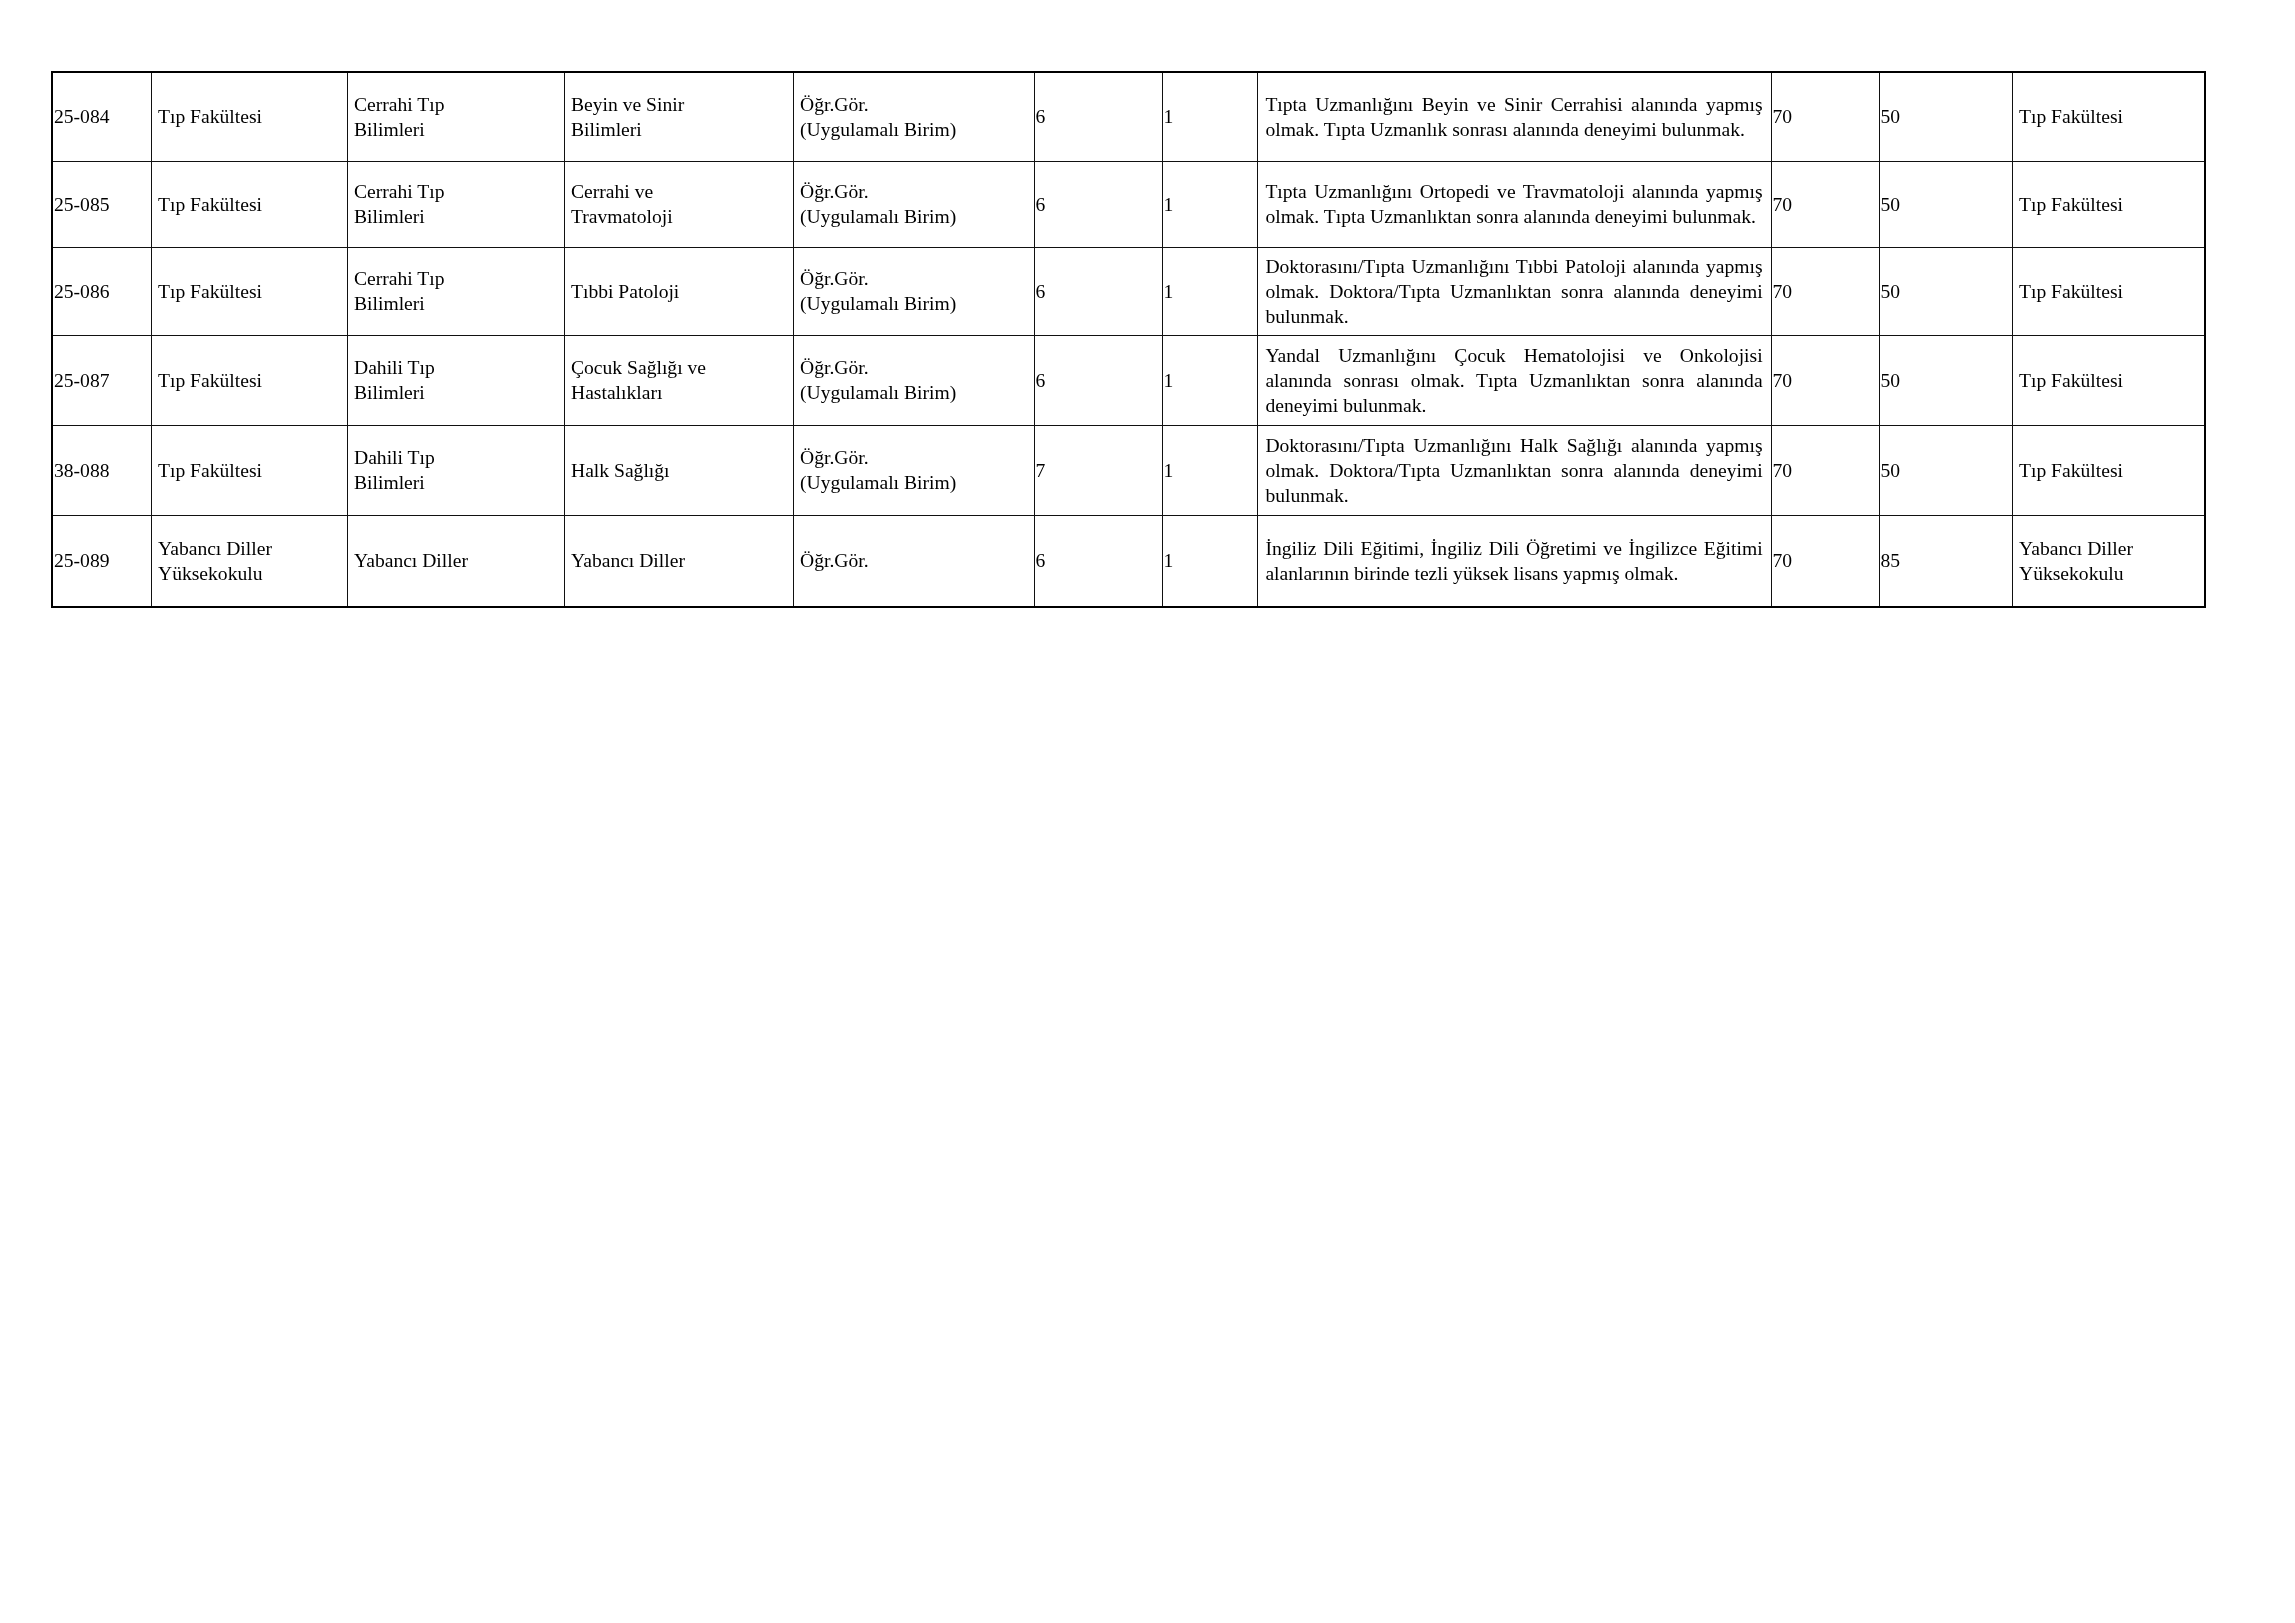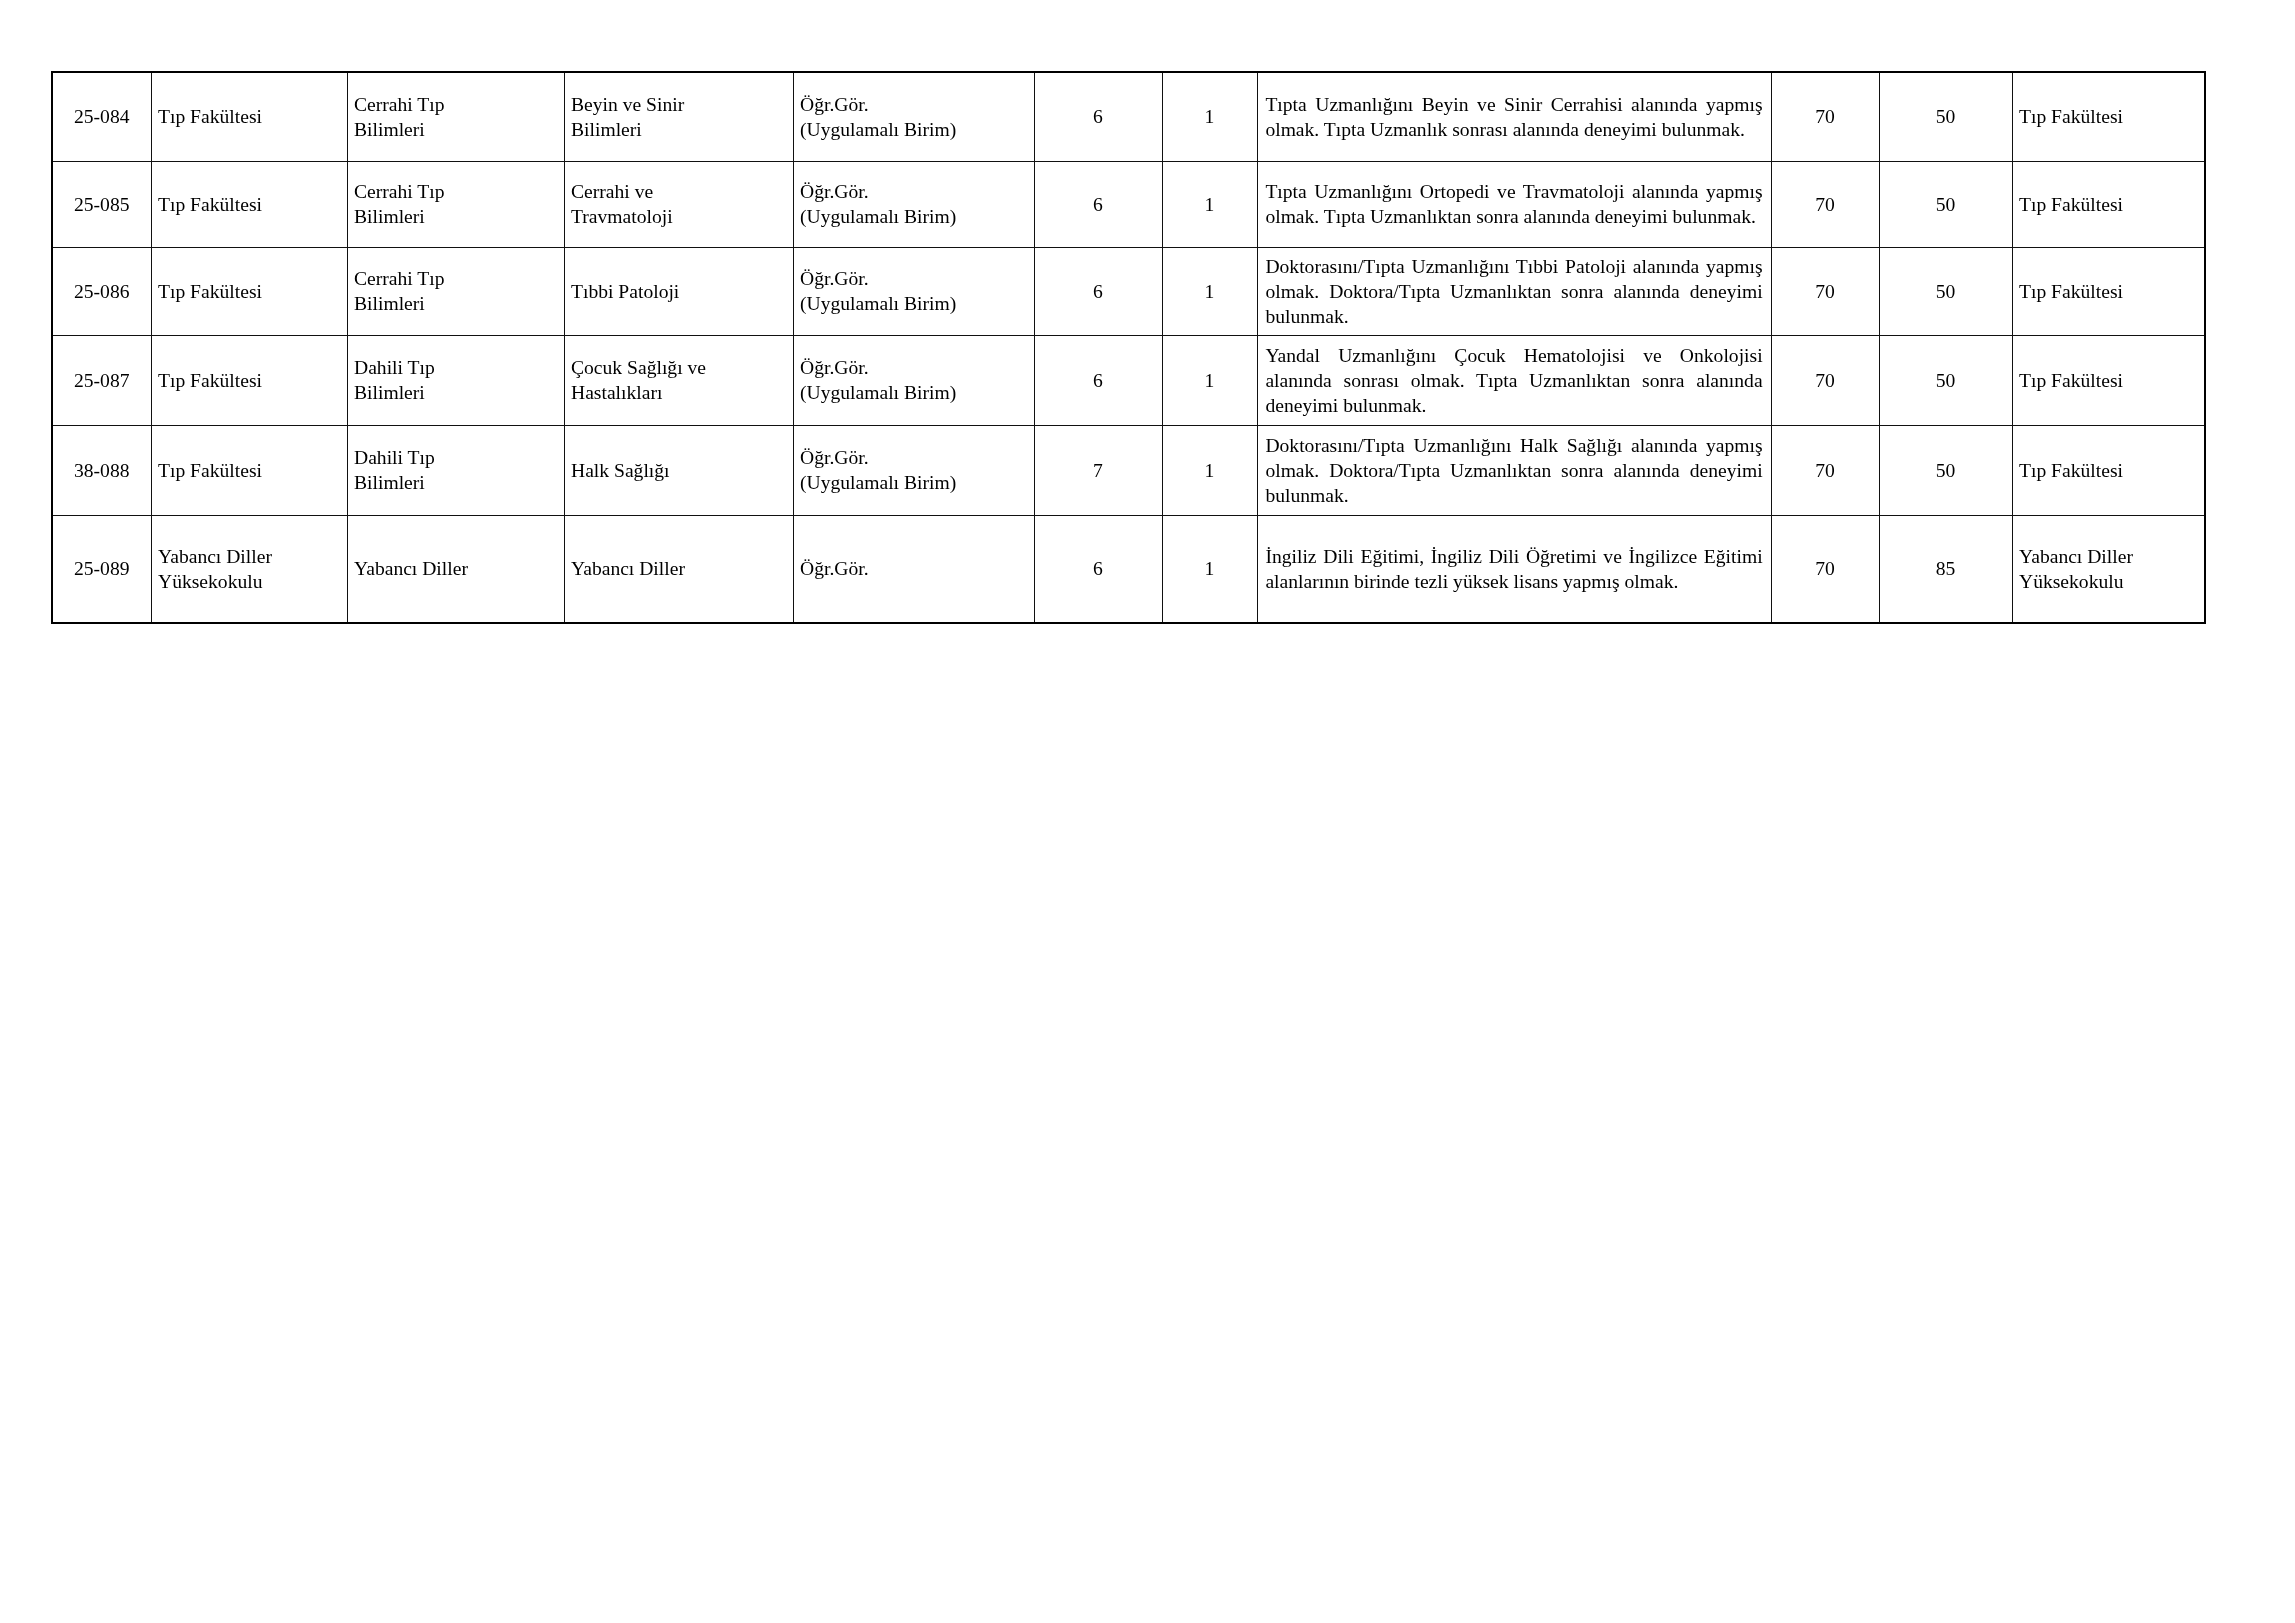--- a/index.html
+++ b/index.html
@@ -28,21 +28,21 @@
     border: 2px solid #000000;
   }
   table.positions td {
     border: 1.3px solid #111111;
     font-size: 19.6px;
     line-height: 25px;
     vertical-align: middle;
     overflow: hidden;
     color: #000000;
   }
-  td.center { text-align: center; }
+  td.center { }
   td.left   { text-align: left; padding: 2.6px 6.5px; }
   td.pre    { white-space: pre-line; }
   td.req {
     text-align: justify;
     vertical-align: top;
     padding: 2.6px 7.9px 2.6px 7.9px;
     line-height: 25.5px;
     margin-left: 9px;
   }
   td.gray-l { border-left: 2.6px solid #6f6f6f; font-family: Liberation Serif, serif; }
@@ -137,21 +137,21 @@
         <td class="left pre">Halk Sağlığı</td>
         <td class="left pre">Öğr.Gör.
 (Uygulamalı Birim)</td>
         <td class="center">7</td>
         <td class="center">1</td>
         <td class="req">Doktorasını/Tıpta Uzmanlığını Halk Sağlığı alanında yapmış olmak. Doktora/Tıpta Uzmanlıktan sonra alanında deneyimi bulunmak.</td>
         <td class="center">70</td>
         <td class="center">50</td>
         <td class="left pre gray-l">Tıp Fakültesi</td>
       </tr>
-      <tr style="height:108px">
+      <tr style="height:92px">
         <td class="center">25-089</td>
         <td class="left pre gray-l">Yabancı Diller
 Yüksekokulu</td>
         <td class="left pre">Yabancı Diller</td>
         <td class="left pre">Yabancı Diller</td>
         <td class="left pre">Öğr.Gör.</td>
         <td class="center">6</td>
         <td class="center">1</td>
         <td class="req">İngiliz Dili Eğitimi, İngiliz Dili Öğretimi ve İngilizce Eğitimi alanlarının birinde tezli yüksek lisans yapmış olmak.</td>
         <td class="center">70</td>

